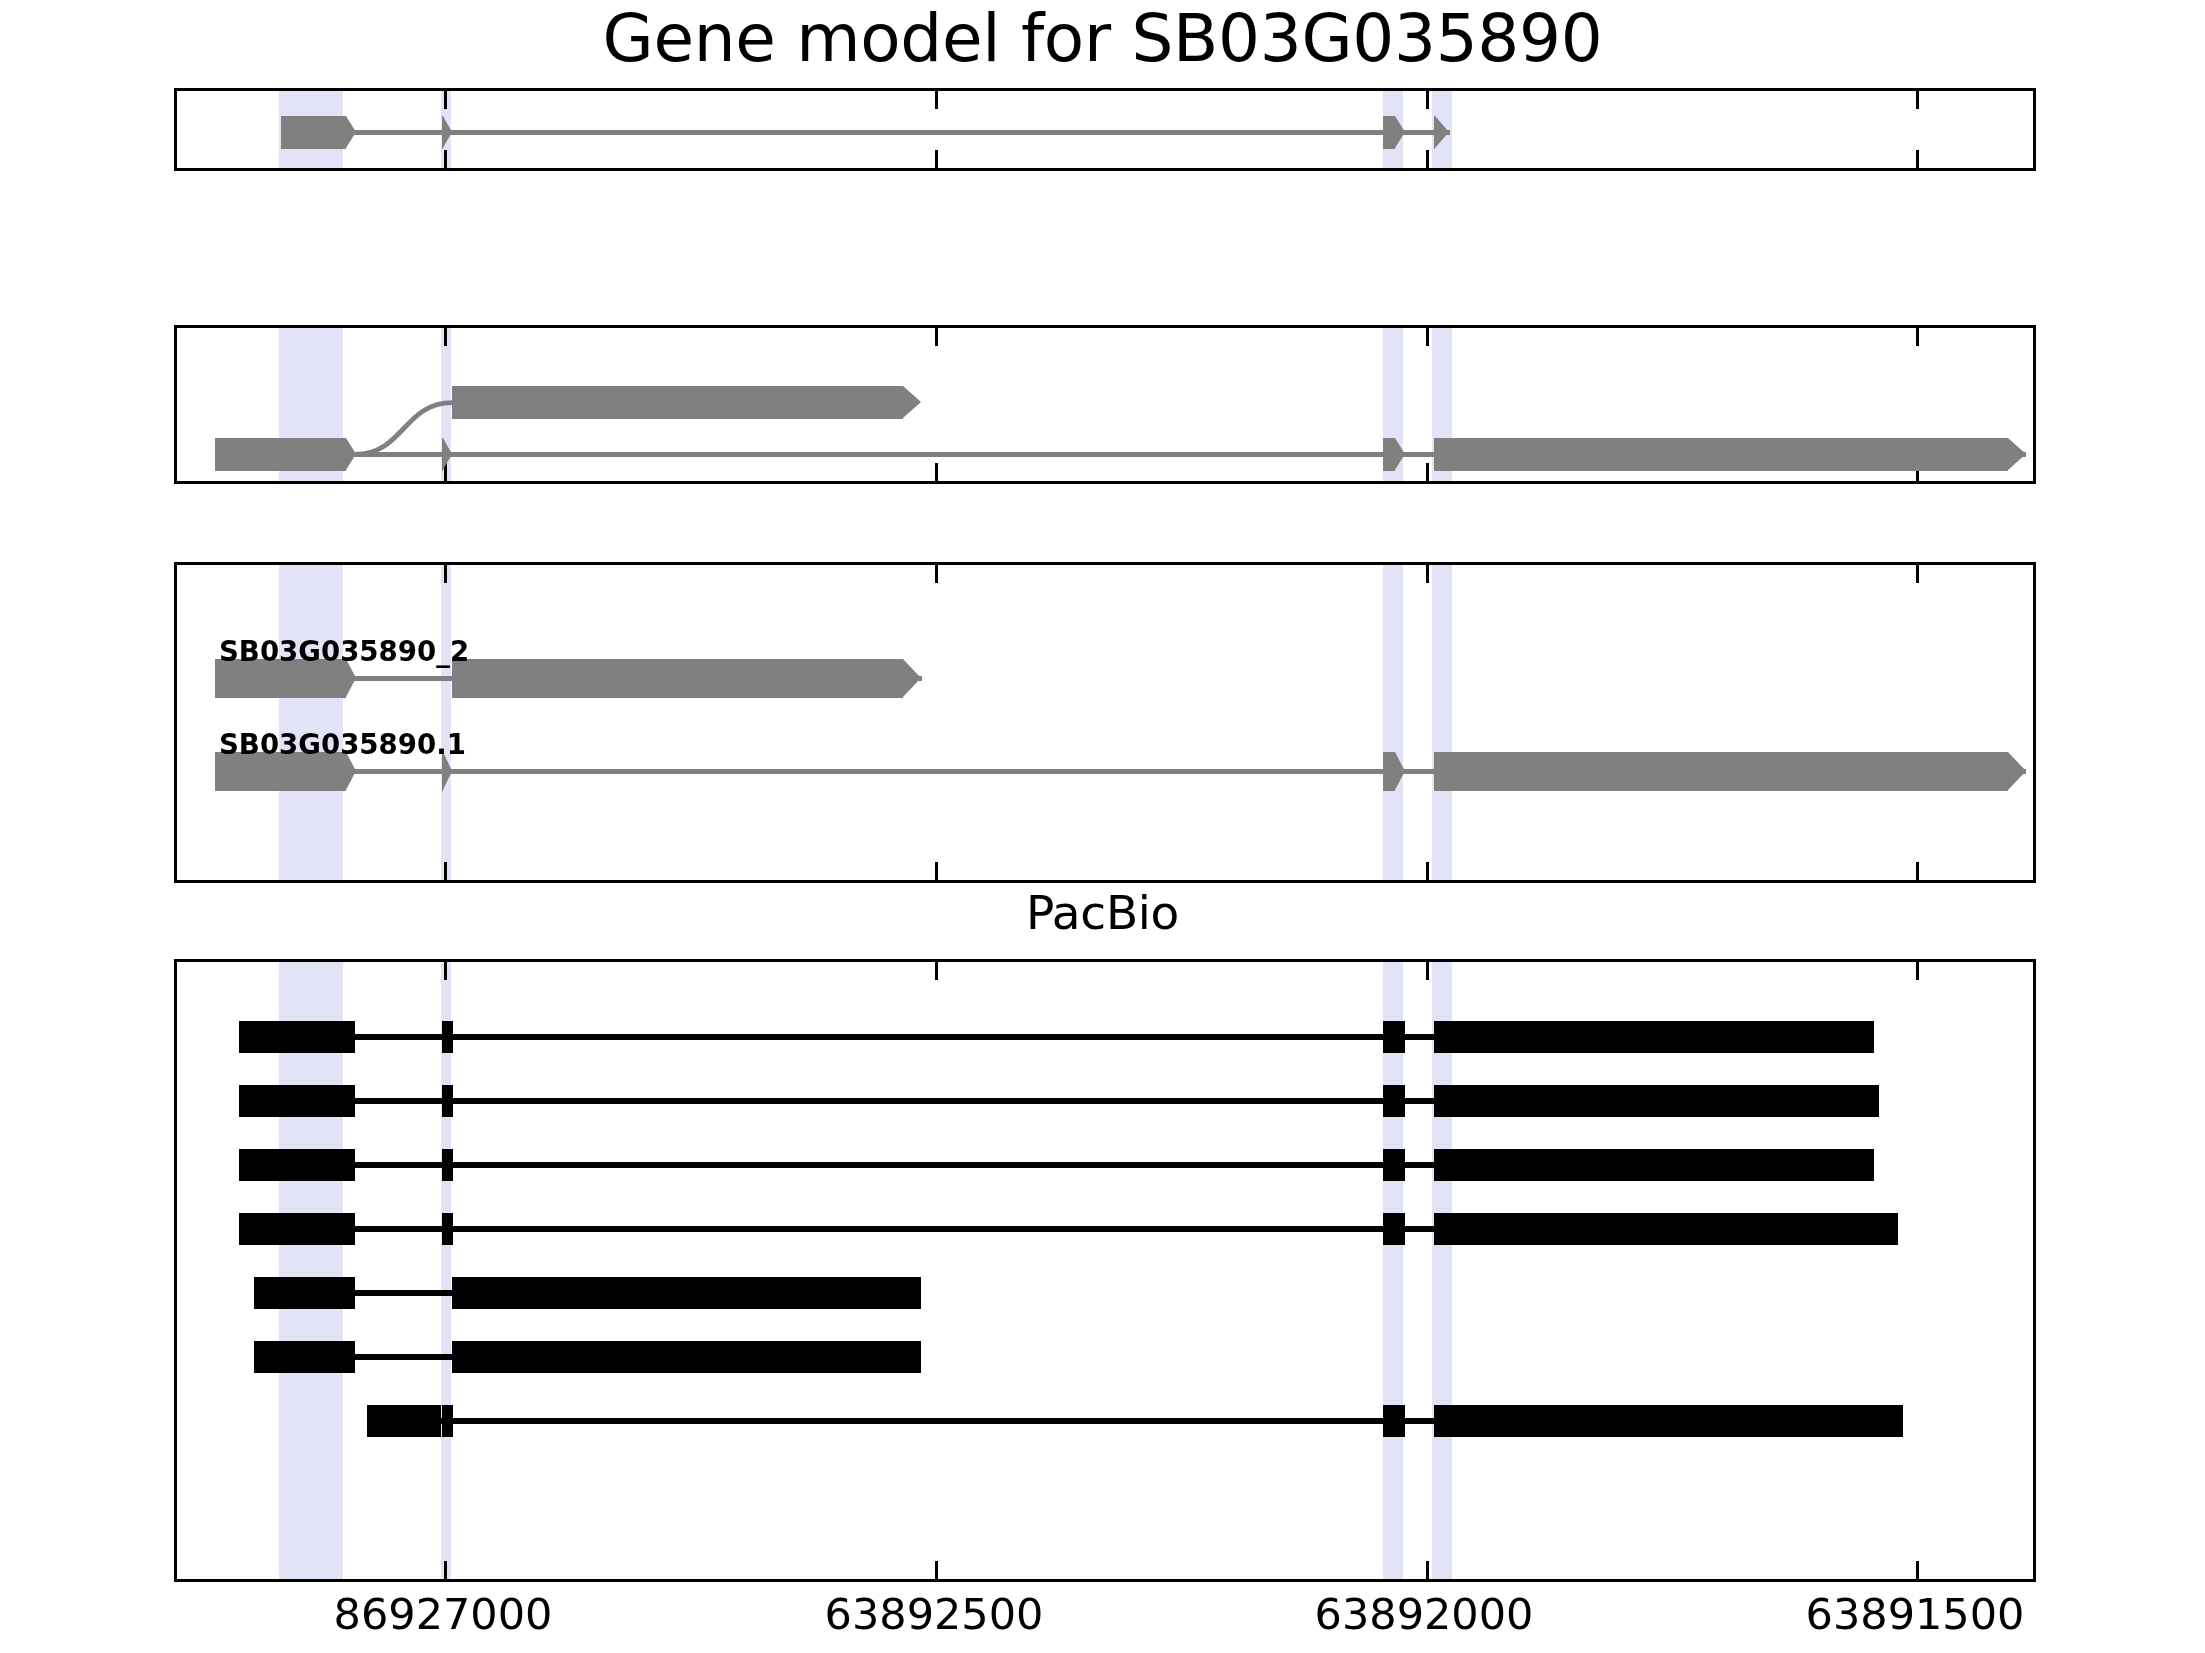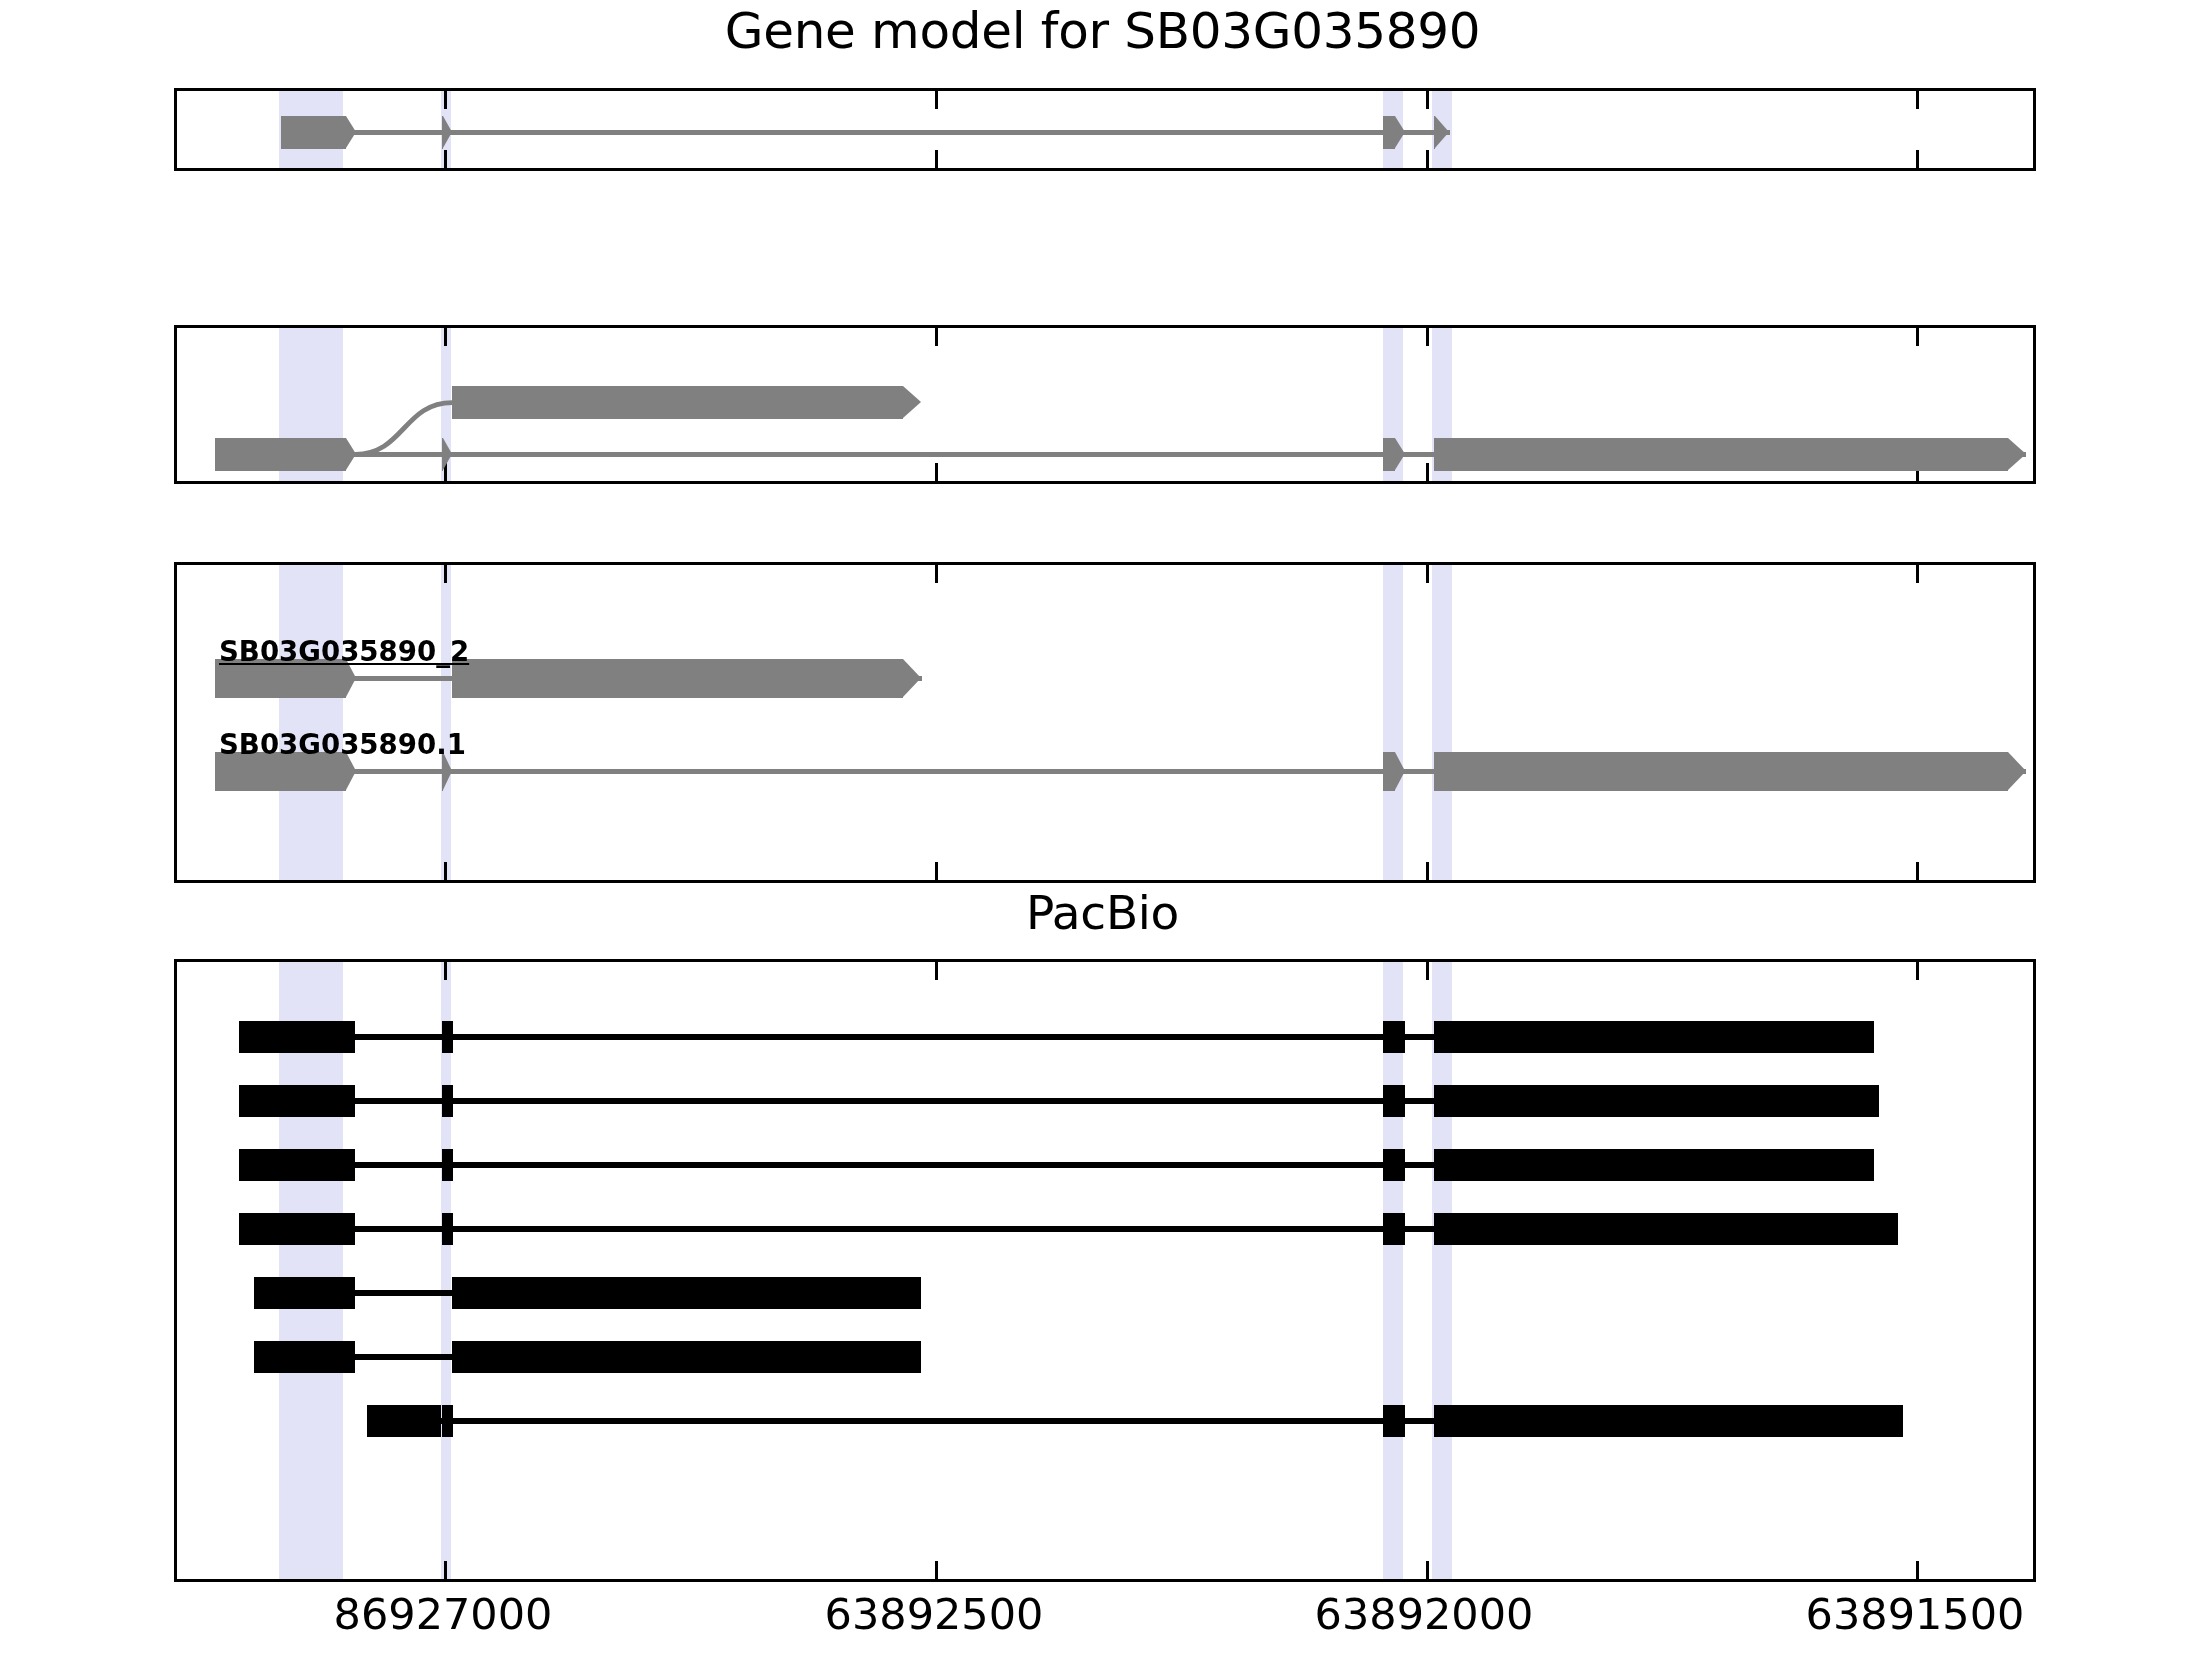--- a/index.html
+++ b/index.html
@@ -29,21 +29,21 @@
     left: 0;
     text-align: center;
     font-size: 47px;
     color: #000000;
     font-weight: 400;
     letter-spacing: -0.3px;
     line-height: 1;
     white-space: nowrap;
   }
   .panel-title.main {
-    font-size: 50px;
+    font-size: 66px;
     text-align: center;
   }
 
   
   .panel {
     position: absolute;
     box-sizing: border-box;
     border: 3.4px solid #000000;
     background: #ffffff;
     overflow: hidden;
@@ -217,21 +217,21 @@
       <div class="tick-bottom" style="left: 1739px;"></div>
       <div class="intron-line" style="left: 38px; width: 707px; top: 111px; background: rgb(128, 128, 128);"></div>
       <div class="exon arrow" style="left: 38px; width: 140px; top: 94px; height: 39px;">
         <div class="body" style="width: 131px; background: rgb(128, 128, 128);"></div>
         <div class="head" style="left: 131px; border-top: 19.3px solid transparent; border-bottom: 19.3px solid transparent; border-left: 10px solid rgb(128, 128, 128); height: 0px; top: 0px; bottom: auto;"></div>
       </div>
       <div class="exon arrow" style="left: 275px; width: 469px; top: 94px; height: 39px;">
         <div class="body" style="width: 451px; background: rgb(128, 128, 128);"></div>
         <div class="head" style="left: 451px; border-top: 19.3px solid transparent; border-bottom: 19.3px solid transparent; border-left: 18px solid rgb(128, 128, 128); height: 0px; top: 0px; bottom: auto;"></div>
       </div>
-      <div class="iso-label" style="left: 42px; top: 70px; text-decoration: underline;">SB03G035890_2</div>
+      <div class="iso-label" style="left: 42px; top: 70px;">SB03G035890_2</div>
       <div class="intron-line" style="left: 38px; width: 1811px; top: 204px; background: rgb(128, 128, 128);"></div>
       <div class="exon arrow" style="left: 38px; width: 140px; top: 187px; height: 39px;">
         <div class="body" style="width: 131px; background: rgb(128, 128, 128);"></div>
         <div class="head" style="left: 131px; border-top: 19.3px solid transparent; border-bottom: 19.3px solid transparent; border-left: 10px solid rgb(128, 128, 128); height: 0px; top: 0px; bottom: auto;"></div>
       </div>
       <div class="exon arrow" style="left: 265px; width: 10.8px; top: 187px; height: 39px;">
         <div class="body" style="width: 1.4px; background: rgb(128, 128, 128);"></div>
         <div class="head" style="left: 1.4px; border-top: 19.3px solid transparent; border-bottom: 19.3px solid transparent; border-left: 9.4px solid rgb(128, 128, 128); height: 0px; top: 0px; bottom: auto;"></div>
       </div>
       <div class="exon arrow" style="left: 1206px; width: 21.6px; top: 187px; height: 39px;">

